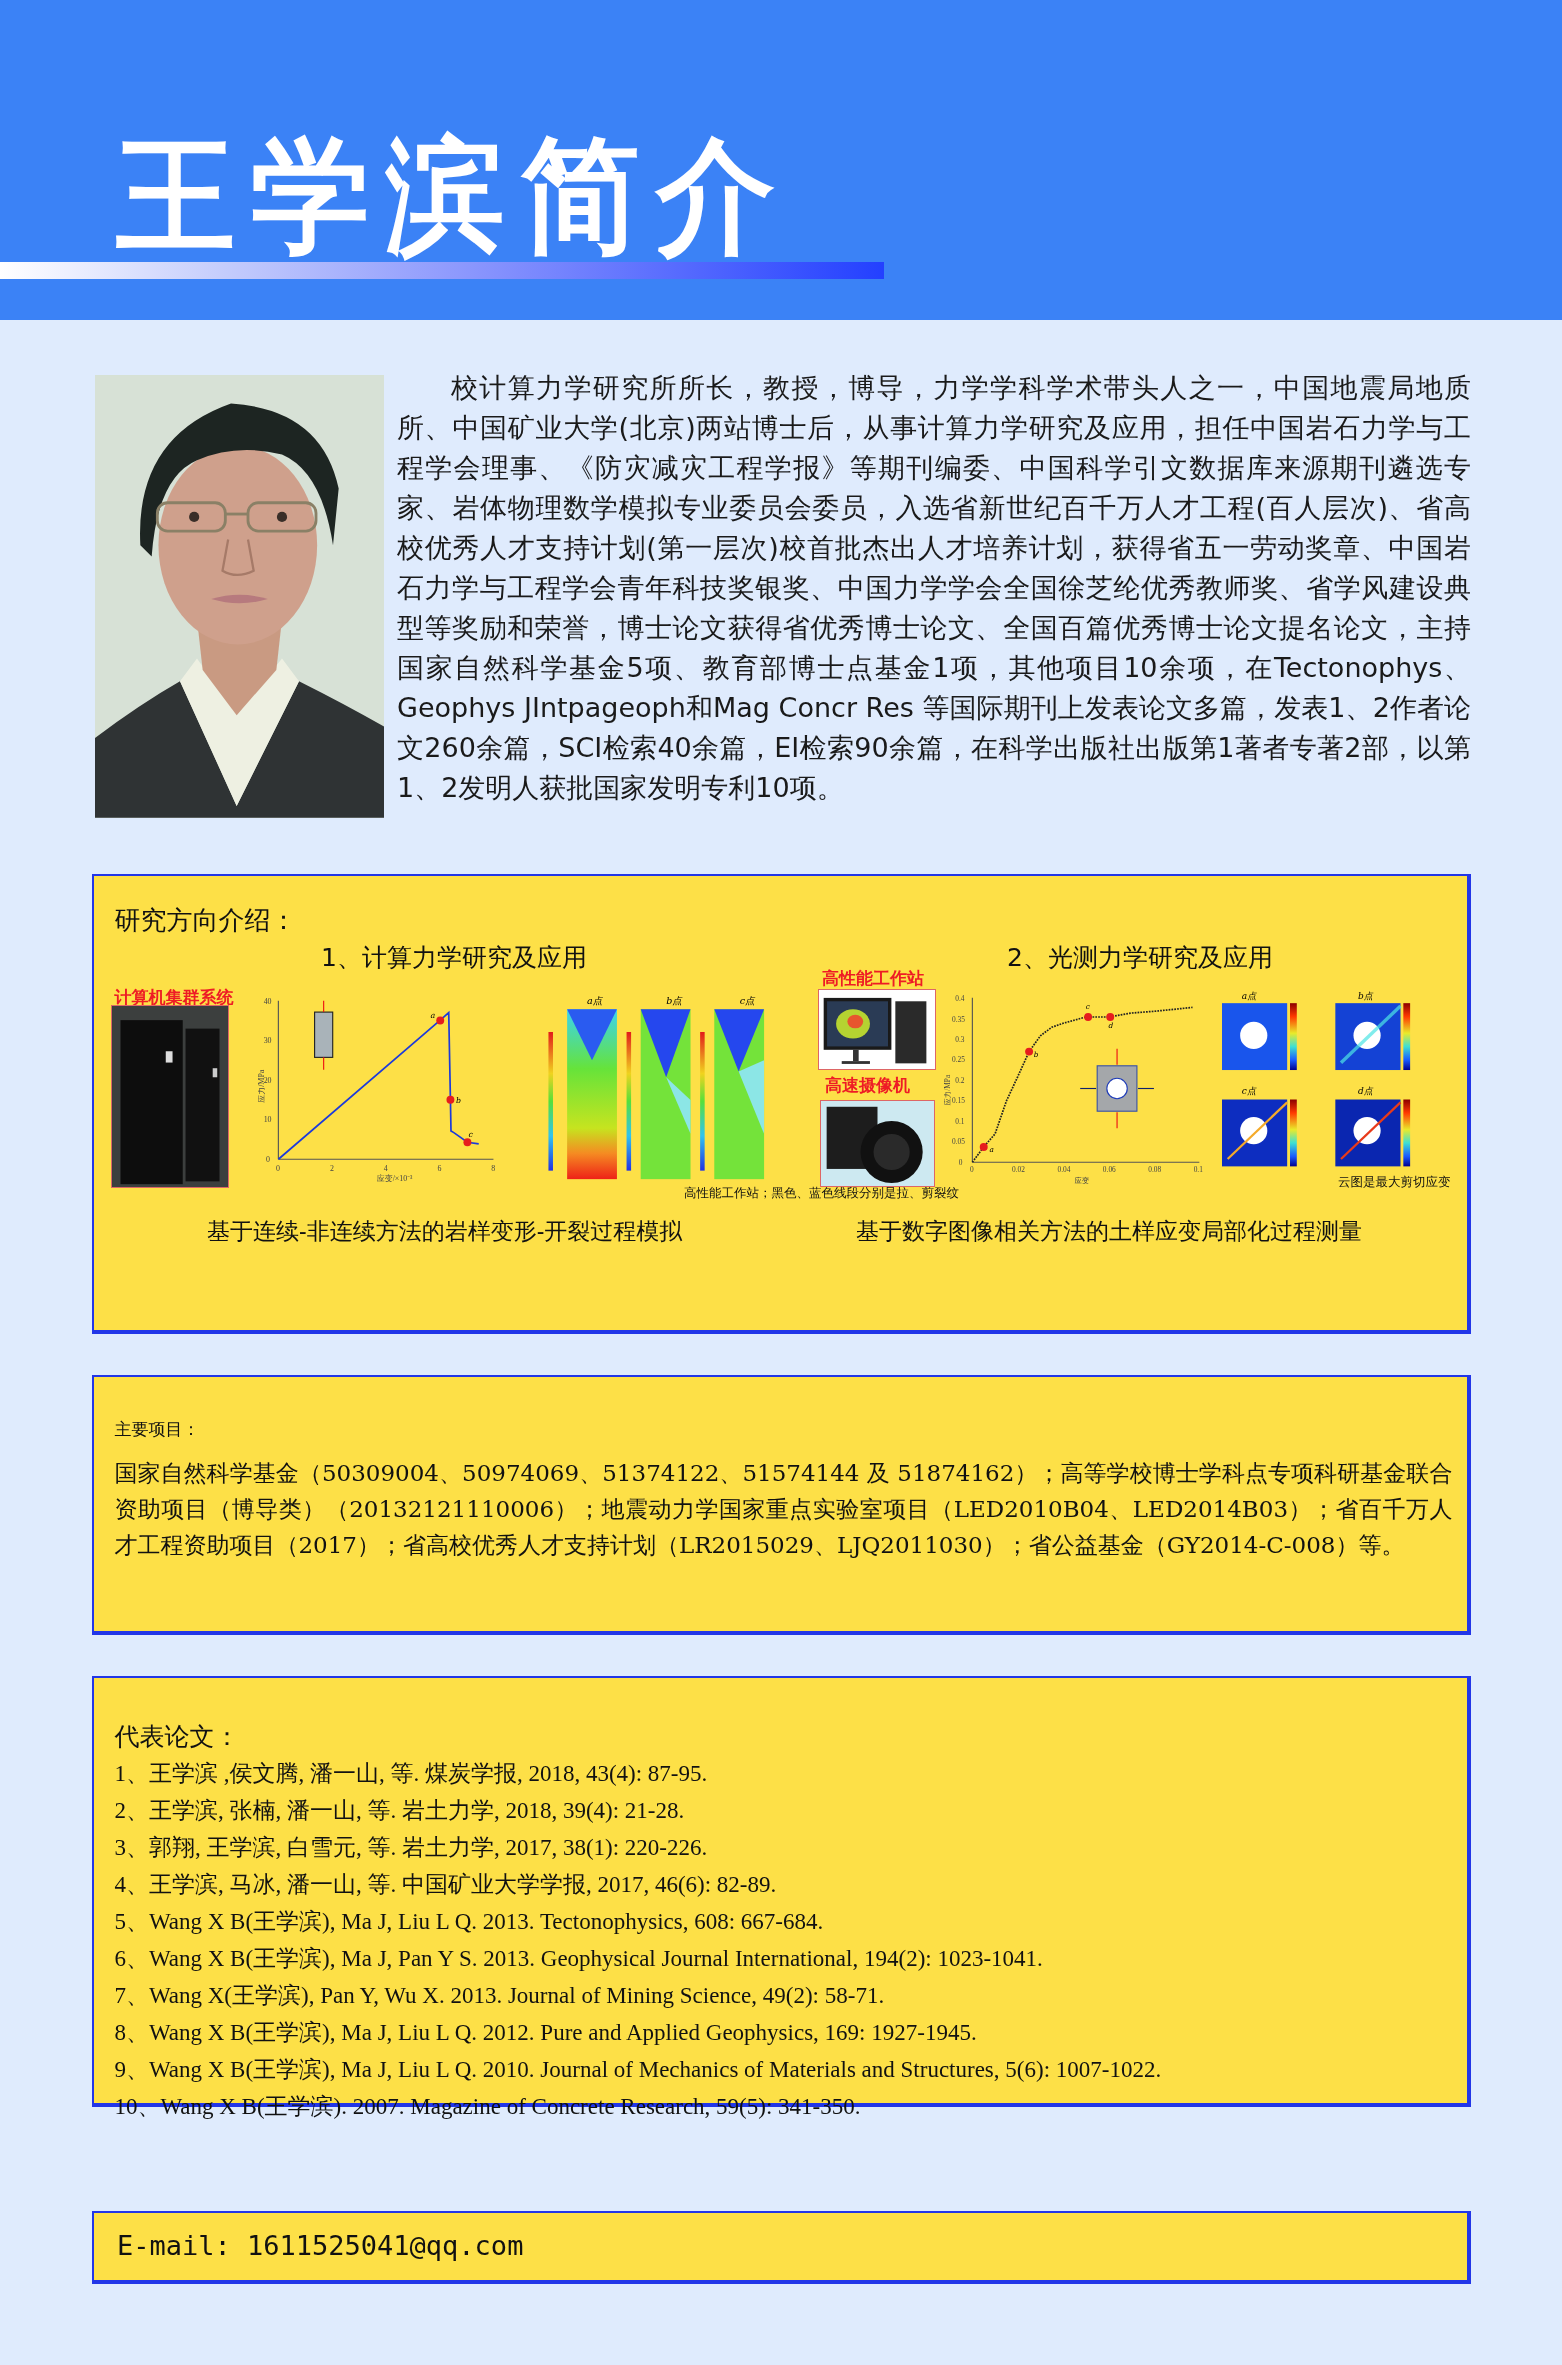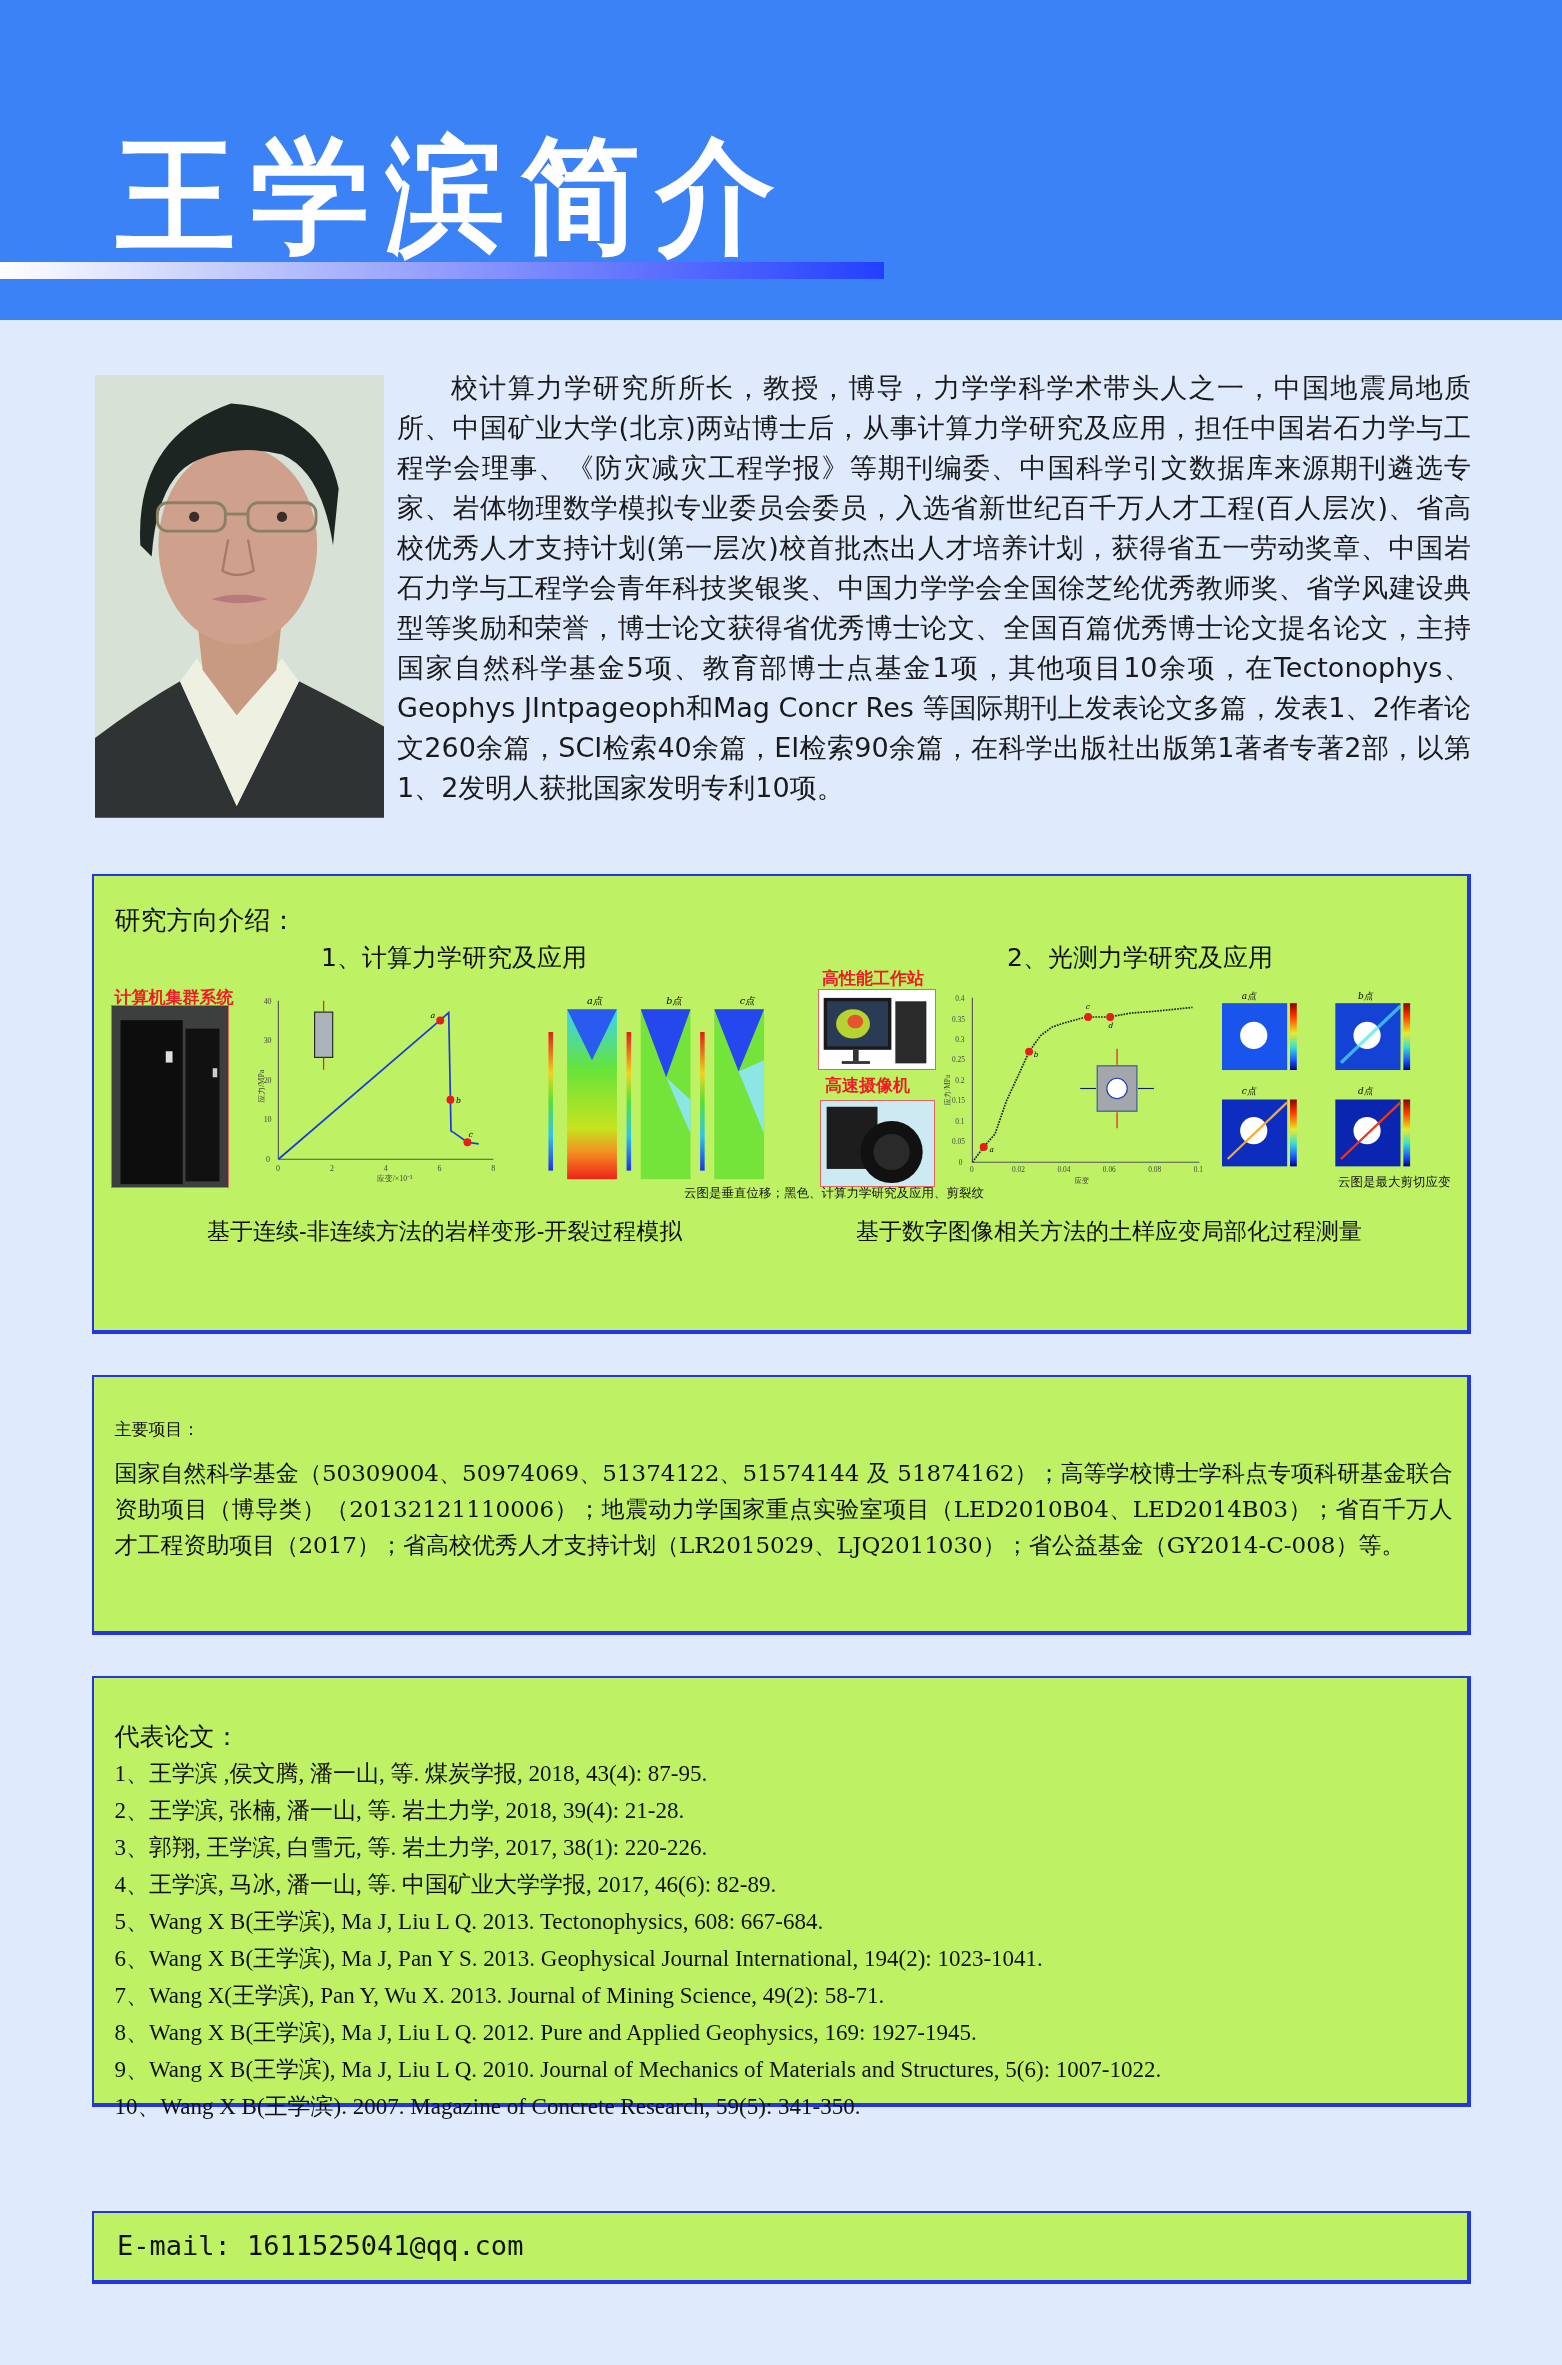--- a/index.html
+++ b/index.html
@@ -31,21 +31,21 @@
   }
   .bio {
     position: absolute; left: 397px; top: 368px; width: 1074px;
     font-size: 27px; line-height: 40px; text-align: justify;
     font-family: "DejaVu Sans", sans-serif;
     color: #1a1a1a;
   }
   .bio p { margin: 0; text-indent: 54px; }
   .box {
     position: absolute; left: 92px; width: 1379px;
-    background: #bef264;
+    background: #fde047;
     border: 2.3px solid #2236e8;
     border-right-width: 4.5px; border-bottom-width: 4.5px;
     box-sizing: border-box;
   }
   .box-research { top: 874px; height: 460px; }
   .box-projects { top: 1375px; height: 260px; }
   .box-papers { top: 1676px; height: 431px; }
   .box-email { top: 2211px; height: 73px; }
   .sec-heading {
     position: absolute; left: 20.4px;
@@ -192,21 +192,21 @@
       <rect x="55" y="30" width="88" height="300" fill="url(#gA)"></rect>
       <polygon points="55,30 143,30 99,120" fill="#2a5bf0"></polygon>
       <rect x="185" y="30" width="88" height="300" fill="#74e33a"></rect>
       <polygon points="185,30 273,30 230,150" fill="#2547ee"></polygon>
       <polygon points="230,150 273,250 273,190" fill="#8ce6e6"></polygon>
       <rect x="315" y="30" width="88" height="300" fill="#74e33a"></rect>
       <polygon points="315,30 403,30 358,140" fill="#2547ee"></polygon>
       <polygon points="358,140 403,250 403,120" fill="#8ce6e6"></polygon>
     </svg>
   </div>
-  <div class="small-cap" style="left:590px; top:309px;">云图是垂直位移；黑色、计算力学研究及应用、剪裂纹</div>
+  <div class="small-cap" style="left:590px; top:309px;">高性能工作站；黑色、蓝色线段分别是拉、剪裂纹</div>
 
   <div class="red-label" style="left:728px; top:91px;">高性能工作站</div>
   <div class="fig" style="left:724px; top:113px; width:116px; height:79px; background:#fff; border:1.1px solid #d66;">
     <svg width="116" height="79" viewBox="0 0 205 140">
       <rect x="8" y="14" width="120" height="92" fill="#1a1a1a"></rect>
       <rect x="14" y="20" width="108" height="80" fill="#2a3b55"></rect>
       <ellipse cx="60" cy="60" rx="30" ry="26" fill="#b5d331"></ellipse>
       <ellipse cx="64" cy="56" rx="14" ry="12" fill="#e7552e"></ellipse>
       <rect x="135" y="20" width="55" height="110" fill="#2a2a2a"></rect>
       <rect x="60" y="106" width="10" height="20" fill="#333"></rect>

